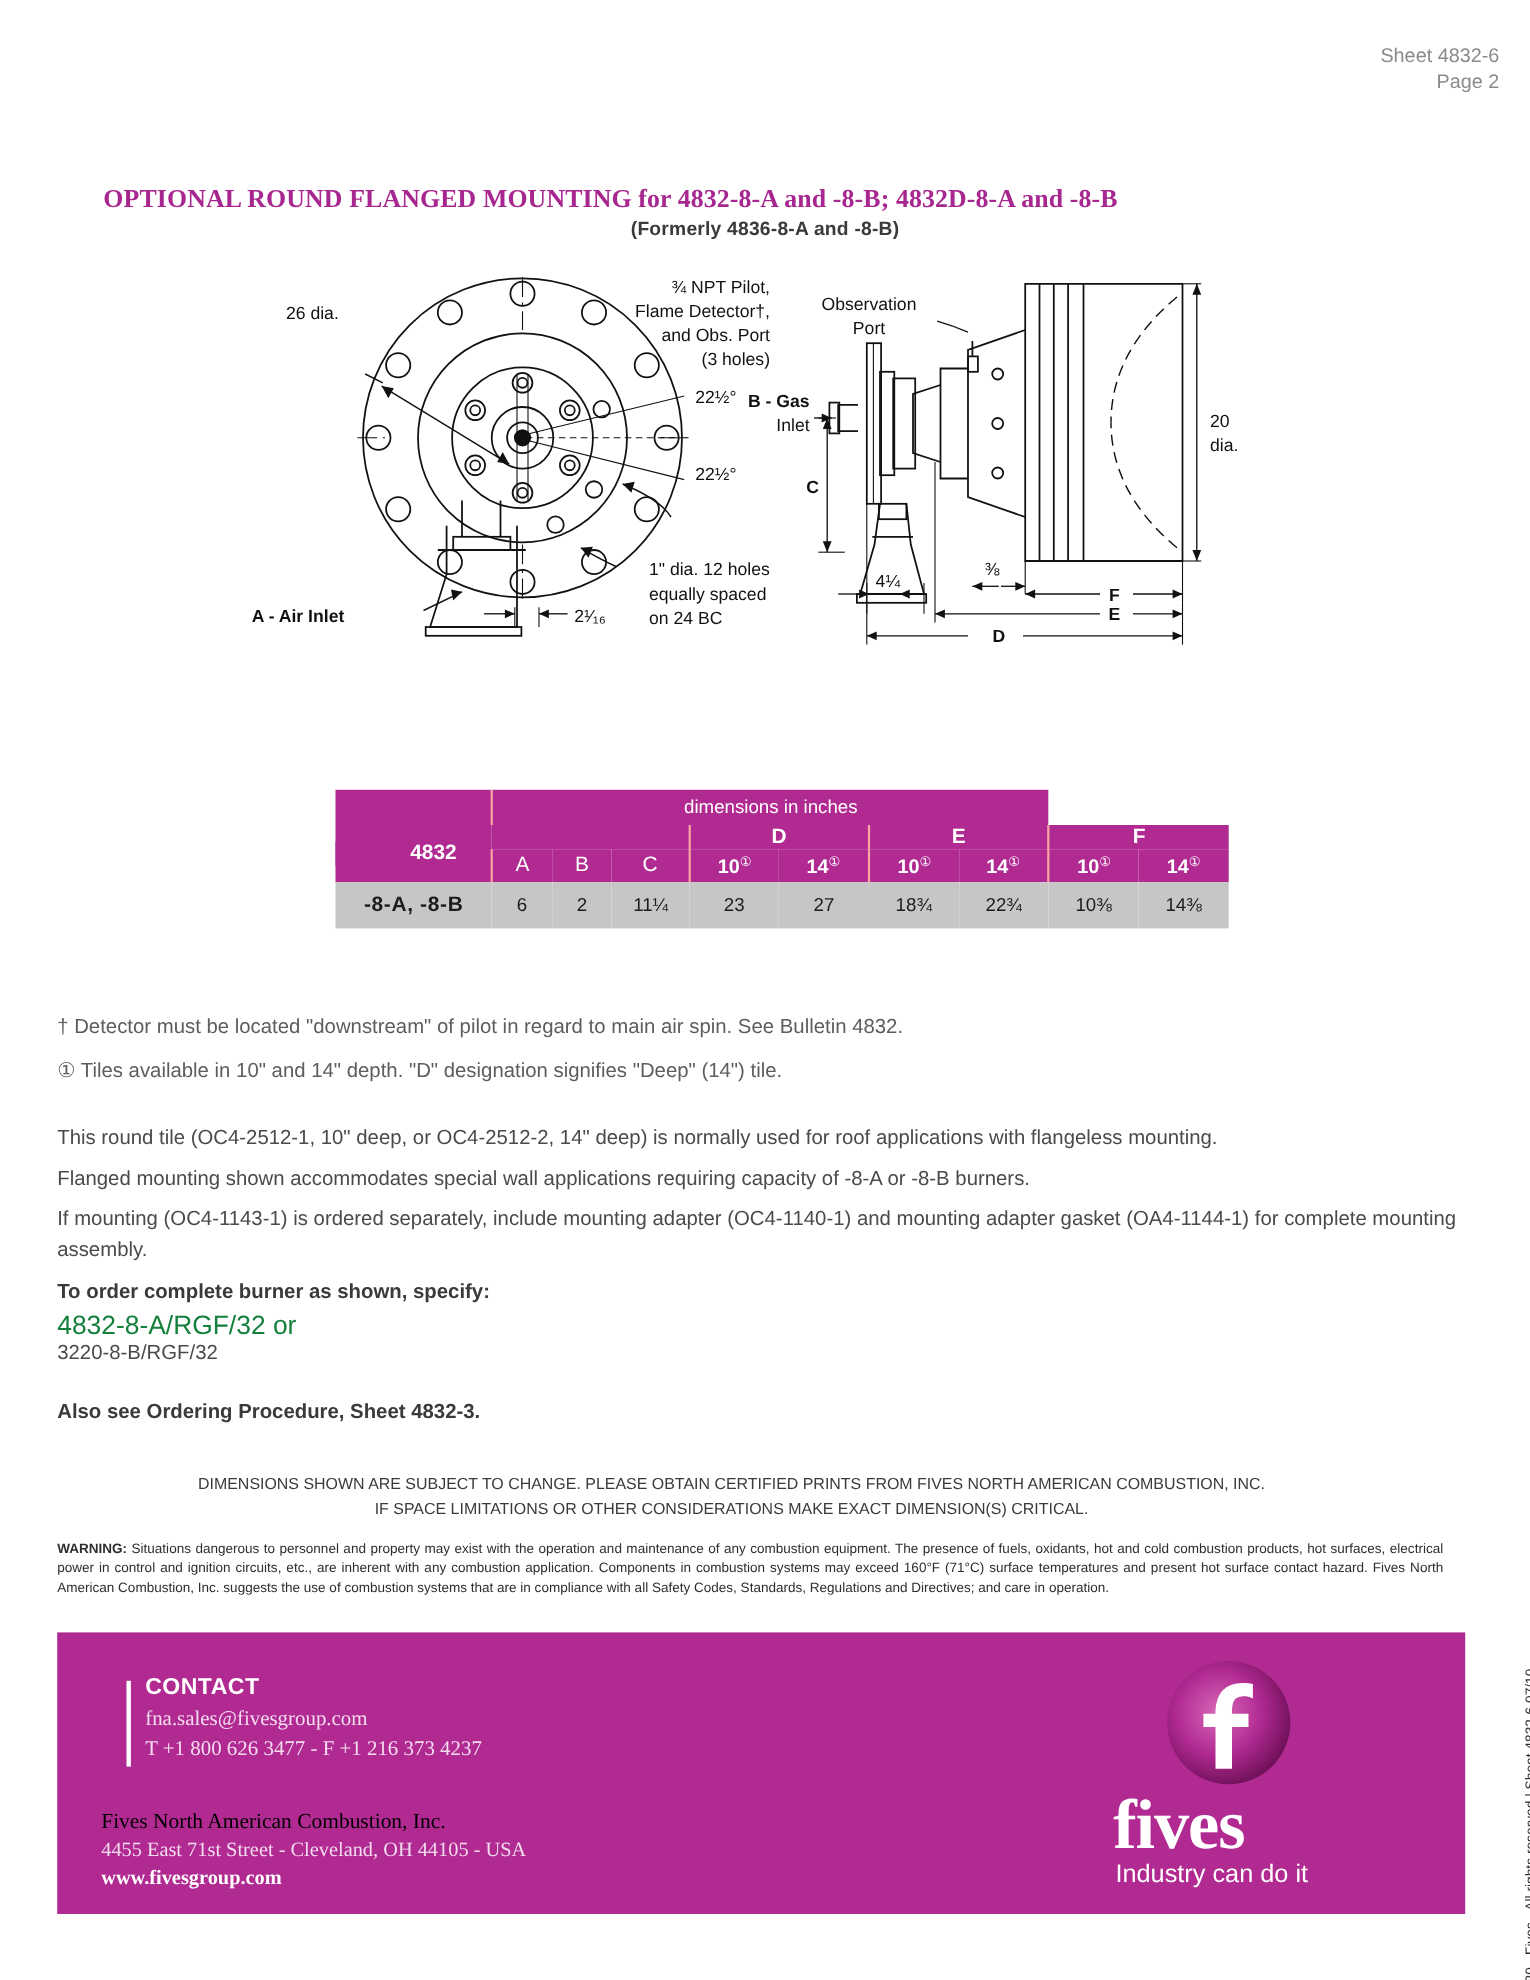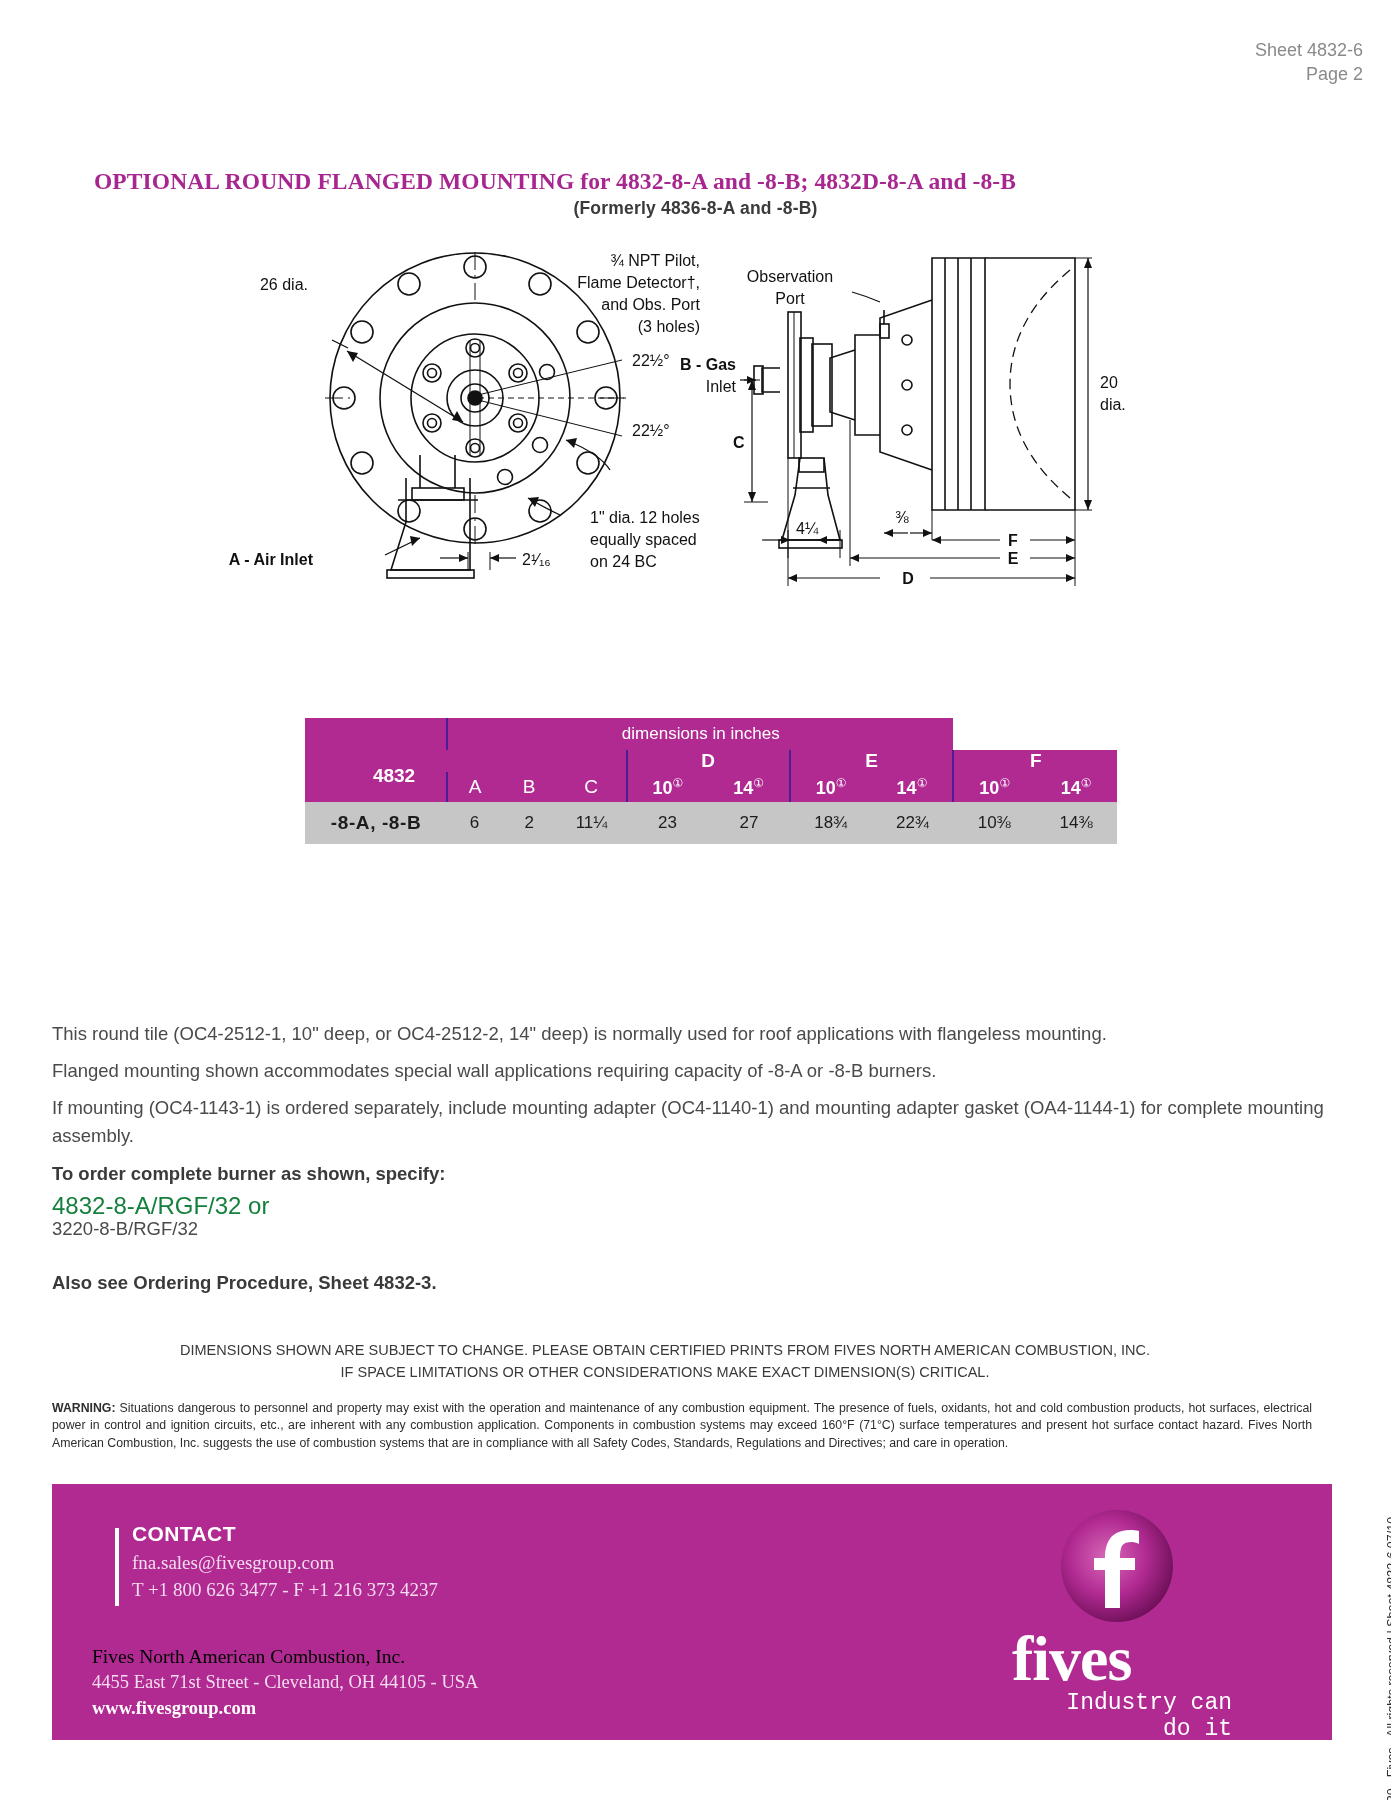--- a/index.html
+++ b/index.html
@@ -56,21 +56,21 @@
     top: 718px; left: 305px;
     width: 812px;
     border-collapse: collapse;
     font-size: 17px;
   }
   .dim-table td, .dim-table th { padding: 0; margin: 0; }
   .th-mag { background: #b12a92; color: #fff; font-weight: normal; }
   .th-mag-b { background: #b12a92; color: #fff; font-weight: bold; padding-left: 37px; }
   .row-grey { background: #c6c6c6; color: #1c1c1c; }
   .cell { text-align: center; vertical-align: middle; }
-  .vsep { border-left: 2px solid #4c1d95; }
+  .vsep { border-left: 2px solid #fca5a5; }
   .model-col { width: 150px; }
   .hdr-dim { font-size: 18px; }
   .sup-circ { font-size: 12px; vertical-align: super; }
   .row-label { font-weight: bold; font-size: 19px; letter-spacing: .6px; }
   .grp-letter { font-weight: bold; font-size: 19px; }
   .abc { font-weight: normal; font-size: 19px; }
 
   
   .notes {
     position: absolute;
@@ -156,22 +156,22 @@
     position: absolute; right: 100px; top: 20px;
     width: 230px; height: 215px; text-align: right;
   }
   .logo-word {
     position: absolute; left: 10px; top: 118px;
     color: #fff; font-family: "Liberation Serif", serif;
     font-size: 64px; font-weight: bold; letter-spacing: -1px;
   }
   .logo-tag {
     position: absolute; left: 12px; top: 186px;
-    color: #fff; font-family: Liberation Mono, monospace;
-    font-size: 23px; font-style: normal; margin-left: 20px;
+    color: #fff; font-family: Liberation Sans, sans-serif;
+    font-size: 23px; font-style: normal;
   }
 
   
   .sidetext {
     position: absolute;
     right: 6px; top: 1148px;
     transform-origin: right top;
     transform: rotate(-90deg) translate(-100%, 0);
     white-space: nowrap;
     color: #2b2b2b;
@@ -441,20 +441,24 @@
       <td class="cell">23</td>
       <td class="cell">27</td>
       <td class="cell">18¾</td>
       <td class="cell">22¾</td>
       <td class="cell">10⅜</td>
       <td class="cell">14⅜</td>
     </tr>
   </tbody>
     </table>
 
+  <div class="notes">
+    <div class="note-line">† Detector must be located "downstream" of pilot in regard to main air spin. See Bulletin 4832.</div>
+    <div class="note-line">① Tiles available in 10" and 14" depth. "D" designation signifies "Deep" (14") tile.</div>
+  </div>
 
   <div class="para p1">This round tile (OC4-2512-1, 10" deep, or OC4-2512-2, 14" deep) is normally used for roof applications with flangeless mounting.</div>
   <div class="para p2">Flanged mounting shown accommodates special wall applications requiring capacity of -8-A or -8-B burners.</div>
   <div class="para p3">If mounting (OC4-1143-1) is ordered separately, include mounting adapter (OC4-1140-1) and mounting adapter gasket (OA4-1144-1) for complete mounting assembly.</div>
 
   <div class="order-head">To order complete burner as shown, specify:</div>
   <div class="order-l1">4832-8-A/RGF/32 or</div>
   <div class="order-l2">3220-8-B/RGF/32</div>
   <div class="also-see">Also see Ordering Procedure, Sheet 4832-3.</div>
 

